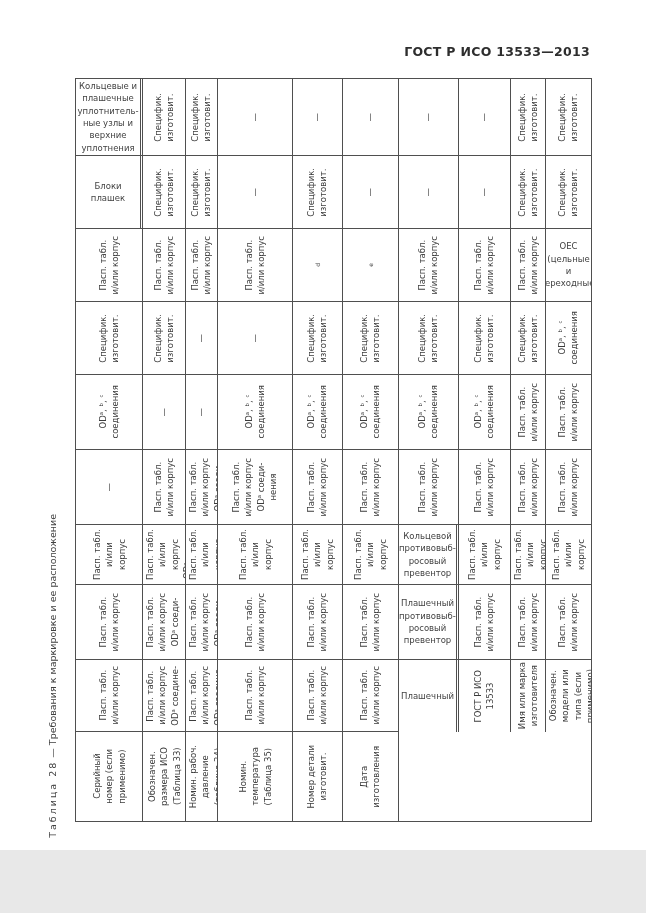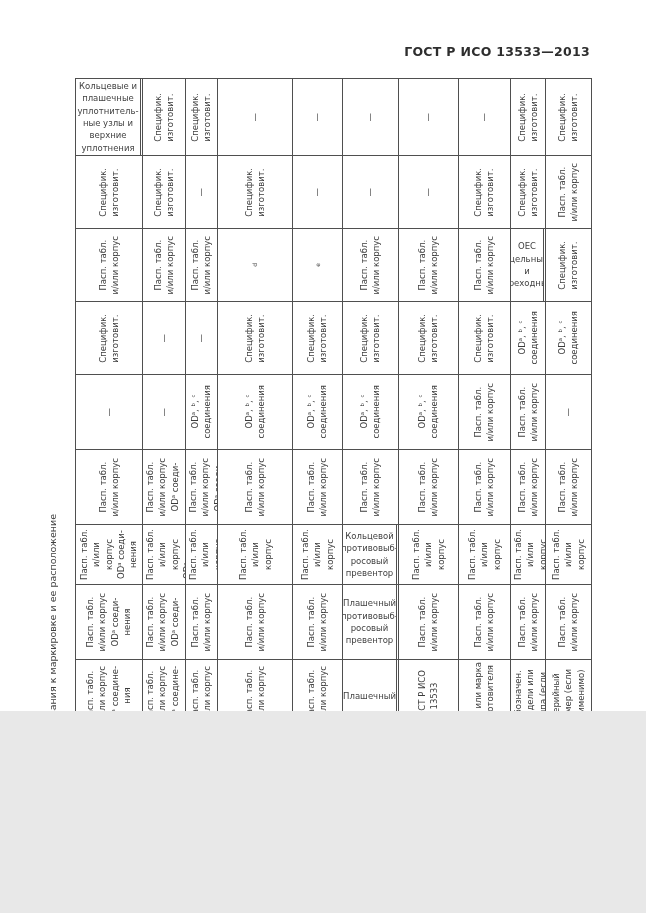--- a/index.html
+++ b/index.html
@@ -3,21 +3,21 @@
 <meta charset="utf-8">
 <style>
   :root{
     --ink:#3b3b3b;
     --ln:#4f4f4f;
     --paper:#ffffff;
   }
   html,body{margin:0;padding:0;background:#e8e8e8;}
   .sheet{
     position:relative;
-    width:646px;height:711px;
+    width:646px;height:850px;
     background:var(--paper);
     font-family:"DejaVu Sans","Liberation Sans",sans-serif;
     color:var(--ink);
     overflow:hidden;
     margin:0 auto;
   }
   .doc-header{
     position:absolute;
     top:44px;right:56px;
     font-size:12.5px;font-weight:bold;
@@ -119,20 +119,22 @@
         <span class="rot">—</span>
       </div>
       <div class="gcell">
         <span class="rot">Специфик.
 изготовит.</span>
       </div>
       <div class="gcell">
         <span class="rot">Специфик.
 изготовит.</span>
       </div>
+      <div class="gcell hdr">Блоки
+плашек</div>
       <div class="gcell">
         <span class="rot">Специфик.
 изготовит.</span>
       </div>
       <div class="gcell">
         <span class="rot">Специфик.
 изготовит.</span>
       </div>
       <div class="gcell">
         <span class="rot">—</span>

